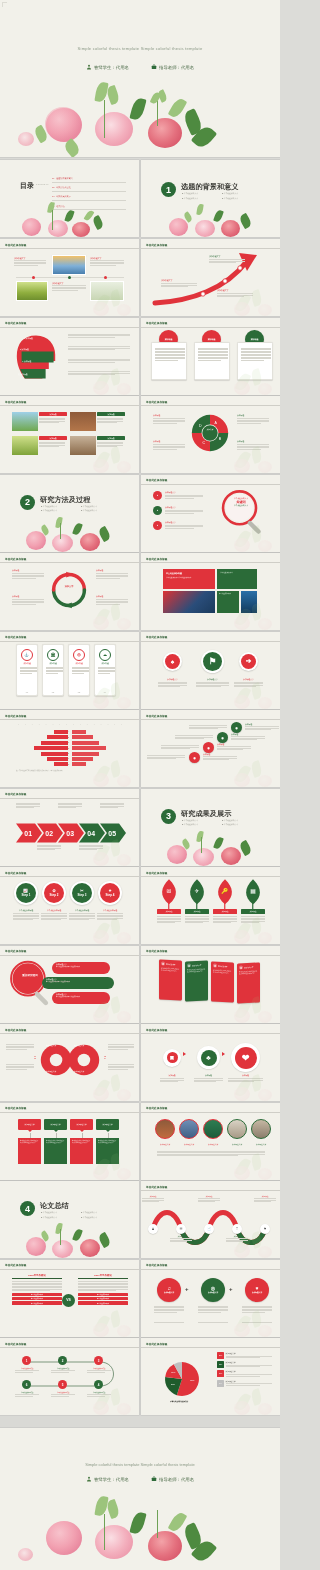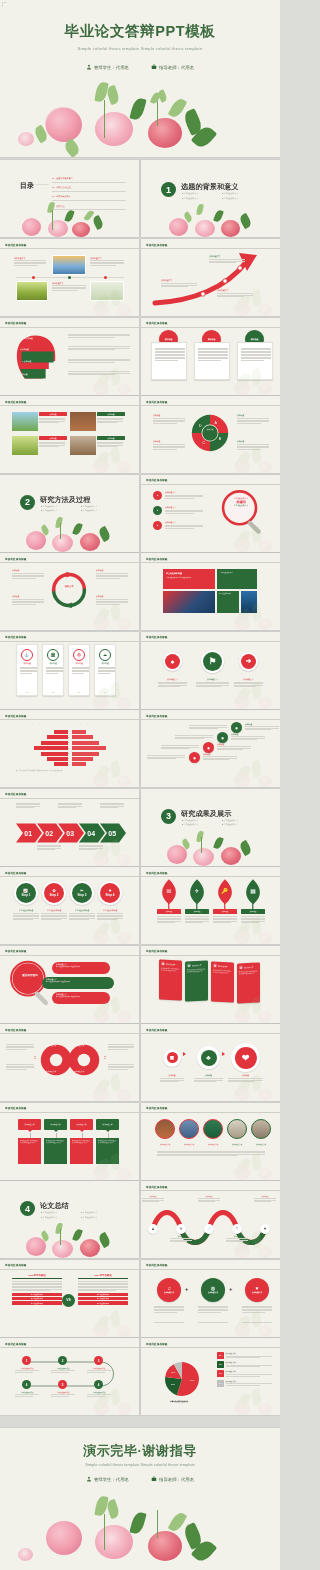--- a/index.html
+++ b/index.html
@@ -65,21 +65,20 @@
 </style>
 </head>
 <body>
 
 <div class="sheet">
 
   <div class="slide cover" style="left:0;top:0;width:280px;height:157px;">
 
     <div style="position:absolute;left:2px;top:2px;width:5px;height:5px;border-left:.6px solid #dcdbd3;border-top:.6px solid #dcdbd3;"></div>
 
-    <div class="title" style="top:22px;font-size:14.5px;">毕业论文答辩PPT模板</div>
     <div class="subtitle" style="top:46px;font-size:4.1px;letter-spacing:.2px;">Simple colorful thesis template Simple colorful thesis template</div>
 
     <div class="credits" style="top:64px;font-size:4.4px;">
       <div class="credit">
         <span style="display:inline-block;width:6px;height:6px;position:relative;">
           <svg viewBox="0 0 24 24" width="6" height="6">
               <circle cx="12" cy="7" r="4" fill="#4b7a45"></circle>
               <path d="M4 22c0-5 3.6-8 8-8s8 3 8 8z" fill="#4b7a45"></path>
             </svg>
         </span>
@@ -1525,21 +1524,20 @@
     <div class="ghost" style="right:2px;bottom:0;width:46px;height:28px;">
     <div class="leaf l" style="left:6px;top:6px;width:10px;height:18px;transform:rotate(25deg);opacity:.6"></div>
     <div class="leaf l" style="left:20px;top:2px;width:9px;height:16px;transform:rotate(-15deg);opacity:.6"></div>
     <div class="flower fl-pink2" style="left:2px;top:14px;width:16px;height:14px;opacity:.55"></div>
     <div class="flower fl-pink2" style="left:26px;top:16px;width:14px;height:12px;opacity:.5"></div>
   </div>
       </div>
     </div>
 
   <div class="slide cover" style="left:0;top:1428px;width:280px;height:142px;">
-    <div class="title" style="top:14px;font-size:13px;">演示完毕·谢谢指导</div>
     <div class="subtitle" style="top:34px;font-size:4px;">Simple colorful thesis template Simple colorful thesis template</div>
     <div class="credits" style="top:48px;font-size:4.4px;">
       <div class="credit">
         <span style="display:inline-block;width:6px;height:6px;">
           <svg viewBox="0 0 24 24" width="6" height="6">
               <circle cx="12" cy="7" r="4" fill="#4b7a45"></circle>
               <path d="M4 22c0-5 3.6-8 8-8s8 3 8 8z" fill="#4b7a45"></path>
             </svg>
         </span>
         <span>答辩学生：代用名</span>

